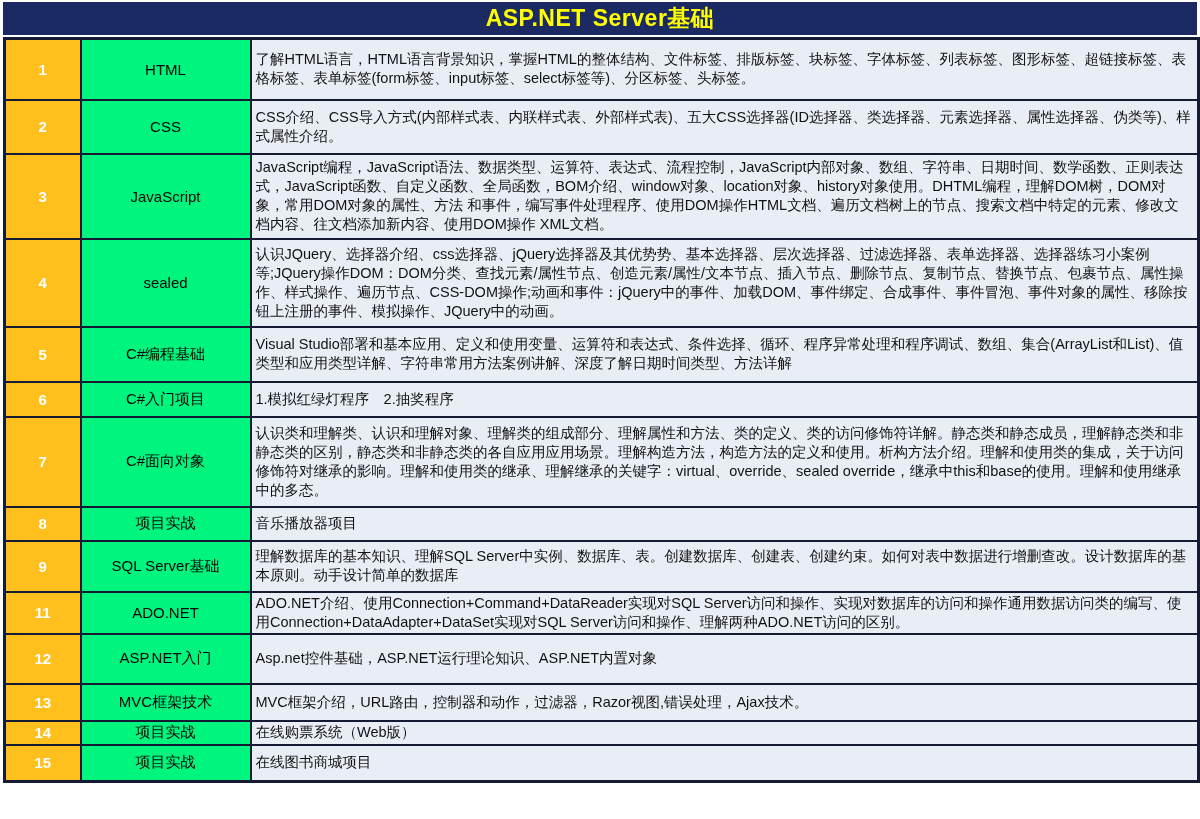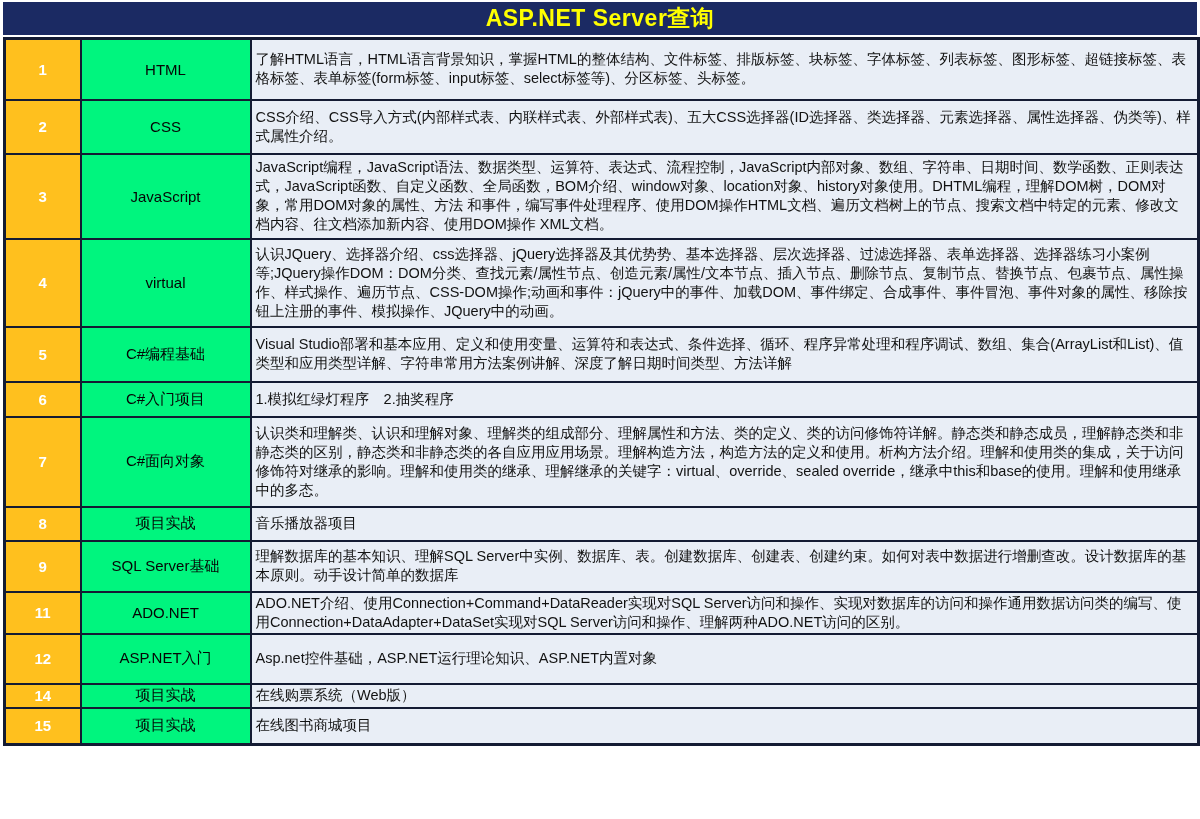--- a/index.html
+++ b/index.html
@@ -48,21 +48,21 @@
   td.desc{
     background:var(--desc-col-bg);color:var(--desc-text);
     text-align:left;vertical-align:middle;
     font-size:14.5px;line-height:19px;
     padding:1px 4px;
   }
 </style>
 </head>
 <body>
 
-<div class="title-bar">ASP.NET Server查询</div>
+<div class="title-bar">ASP.NET Server基础</div>
 
 <table class="curriculum">
   <colgroup>
     <col style="width:76px">
       <col style="width:170px">
       <col style="width:948px">
   </colgroup>
   <tbody>
     <tr style="height:61px">
       <td class="num">1</td>
@@ -74,21 +74,21 @@
       <td class="topic">CSS</td>
       <td class="desc">CSS介绍、CSS导入方式(内部样式表、内联样式表、外部样式表)、五大CSS选择器(ID选择器、类选择器、元素选择器、属性选择器、伪类等)、样式属性介绍。</td>
     </tr>
     <tr style="height:85px">
       <td class="num">3</td>
       <td class="topic">JavaScript</td>
       <td class="desc">JavaScript编程，JavaScript语法、数据类型、运算符、表达式、流程控制，JavaScript内部对象、数组、字符串、日期时间、数学函数、正则表达式，JavaScript函数、自定义函数、全局函数，BOM介绍、window对象、location对象、history对象使用。DHTML编程，理解DOM树，DOM对象，常用DOM对象的属性、方法 和事件，编写事件处理程序、使用DOM操作HTML文档、遍历文档树上的节点、搜索文档中特定的元素、修改文档内容、往文档添加新内容、使用DOM操作 XML文档。</td>
     </tr>
     <tr style="height:88px">
       <td class="num">4</td>
-      <td class="topic">virtual</td>
+      <td class="topic">sealed</td>
       <td class="desc">认识JQuery、选择器介绍、css选择器、jQuery选择器及其优势势、基本选择器、层次选择器、过滤选择器、表单选择器、选择器练习小案例等;JQuery操作DOM：DOM分类、查找元素/属性节点、创造元素/属性/文本节点、插入节点、删除节点、复制节点、替换节点、包裹节点、属性操作、样式操作、遍历节点、CSS-DOM操作;动画和事件：jQuery中的事件、加载DOM、事件绑定、合成事件、事件冒泡、事件对象的属性、移除按钮上注册的事件、模拟操作、JQuery中的动画。</td>
     </tr>
     <tr style="height:55px">
       <td class="num">5</td>
       <td class="topic">C#编程基础</td>
       <td class="desc">Visual Studio部署和基本应用、定义和使用变量、运算符和表达式、条件选择、循环、程序异常处理和程序调试、数组、集合(ArrayList和List)、值类型和应用类型详解、字符串常用方法案例讲解、深度了解日期时间类型、方法详解</td>
     </tr>
     <tr style="height:35px">
       <td class="num">6</td>
       <td class="topic">C#入门项目</td>
@@ -112,20 +112,25 @@
     <tr style="height:34px">
       <td class="num">11</td>
       <td class="topic">ADO.NET</td>
       <td class="desc">ADO.NET介绍、使用Connection+Command+DataReader实现对SQL Server访问和操作、实现对数据库的访问和操作通用数据访问类的编写、使用Connection+DataAdapter+DataSet实现对SQL Server访问和操作、理解两种ADO.NET访问的区别。</td>
     </tr>
     <tr style="height:50px">
       <td class="num">12</td>
       <td class="topic">ASP.NET入门</td>
       <td class="desc">Asp.net控件基础，ASP.NET运行理论知识、ASP.NET内置对象</td>
     </tr>
+    <tr style="height:37px">
+      <td class="num">13</td>
+      <td class="topic">MVC框架技术</td>
+      <td class="desc">MVC框架介绍，URL路由，控制器和动作，过滤器，Razor视图,错误处理，Ajax技术。</td>
+    </tr>
     <tr style="height:24px">
       <td class="num">14</td>
       <td class="topic">项目实战</td>
       <td class="desc">在线购票系统（Web版）</td>
     </tr>
     <tr style="height:37px">
       <td class="num">15</td>
       <td class="topic">项目实战</td>
       <td class="desc">在线图书商城项目</td>
     </tr>

